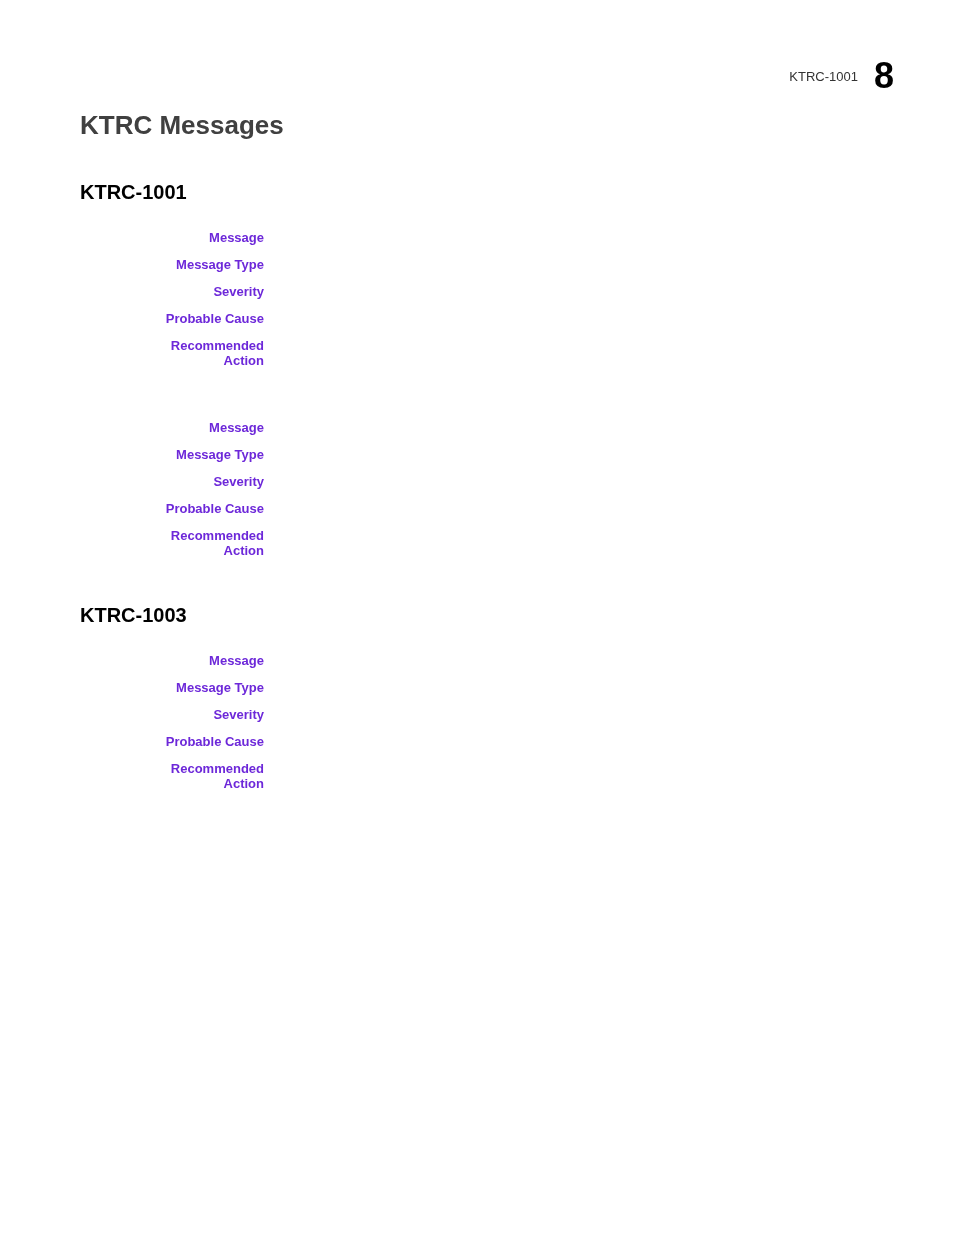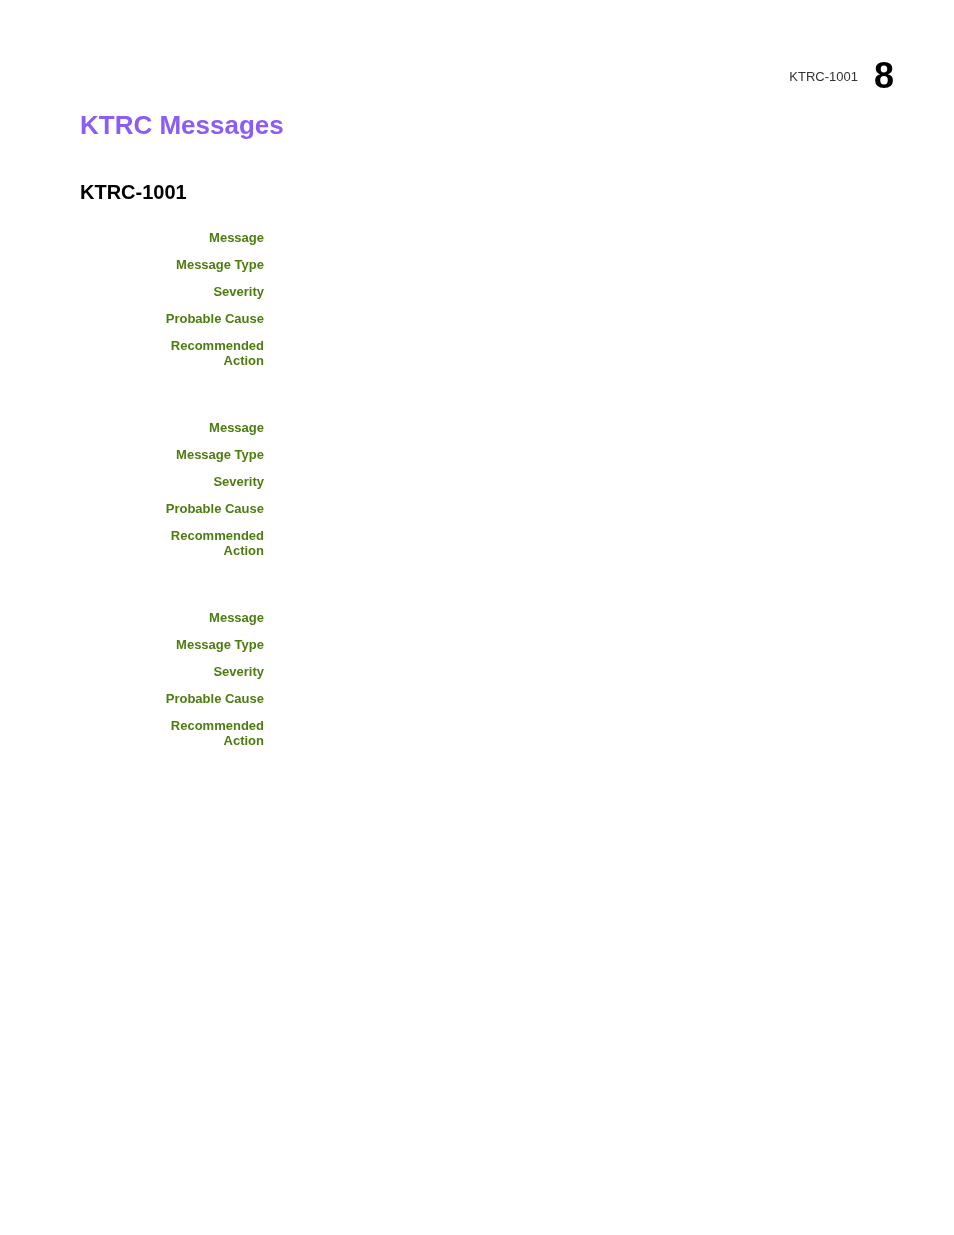--- a/index.html
+++ b/index.html
@@ -38,21 +38,21 @@
     }
 
     .main-content {
       padding: 110px 60px 60px 80px;
     }
 
     .page-title {
       font-size: 26px;
       font-weight: bold;
       margin-bottom: 40px;
-      color: #8b5cf6;
+      color: #404040;
     }
 
     .section {
       margin-bottom: 40px;
     }
 
     .section-title {
       font-size: 20px;
       font-weight: bold;
       margin-bottom: 20px;
@@ -67,21 +67,21 @@
 
     .field-row {
       display: table-row;
     }
 
     .field-label {
       display: table-cell;
       text-align: right;
       font-size: 13px;
       font-weight: bold;
-      color: #4d7c0f;
+      color: #6d28d9;
       padding: 6px 16px 6px 0;
       width: 200px;
       vertical-align: top;
     }
 
     .field-value {
       display: table-cell;
       font-size: 13px;
       color: #000;
       padding: 6px 0 6px 16px;
@@ -143,20 +143,21 @@
             <div class="field-label">Probable Cause</div>
             <div class="field-value"></div>
           </div>
           <div class="field-row">
             <div class="field-label">Recommended<br>Action</div>
             <div class="field-value"></div>
           </div>
         </div>
       </div>
       <div class="section">
+        <h2 class="section-title">KTRC-1003</h2>
         <div class="field-table">
           <div class="field-row">
             <div class="field-label">Message</div>
             <div class="field-value"></div>
           </div>
           <div class="field-row">
             <div class="field-label">Message Type</div>
             <div class="field-value"></div>
           </div>
           <div class="field-row">

